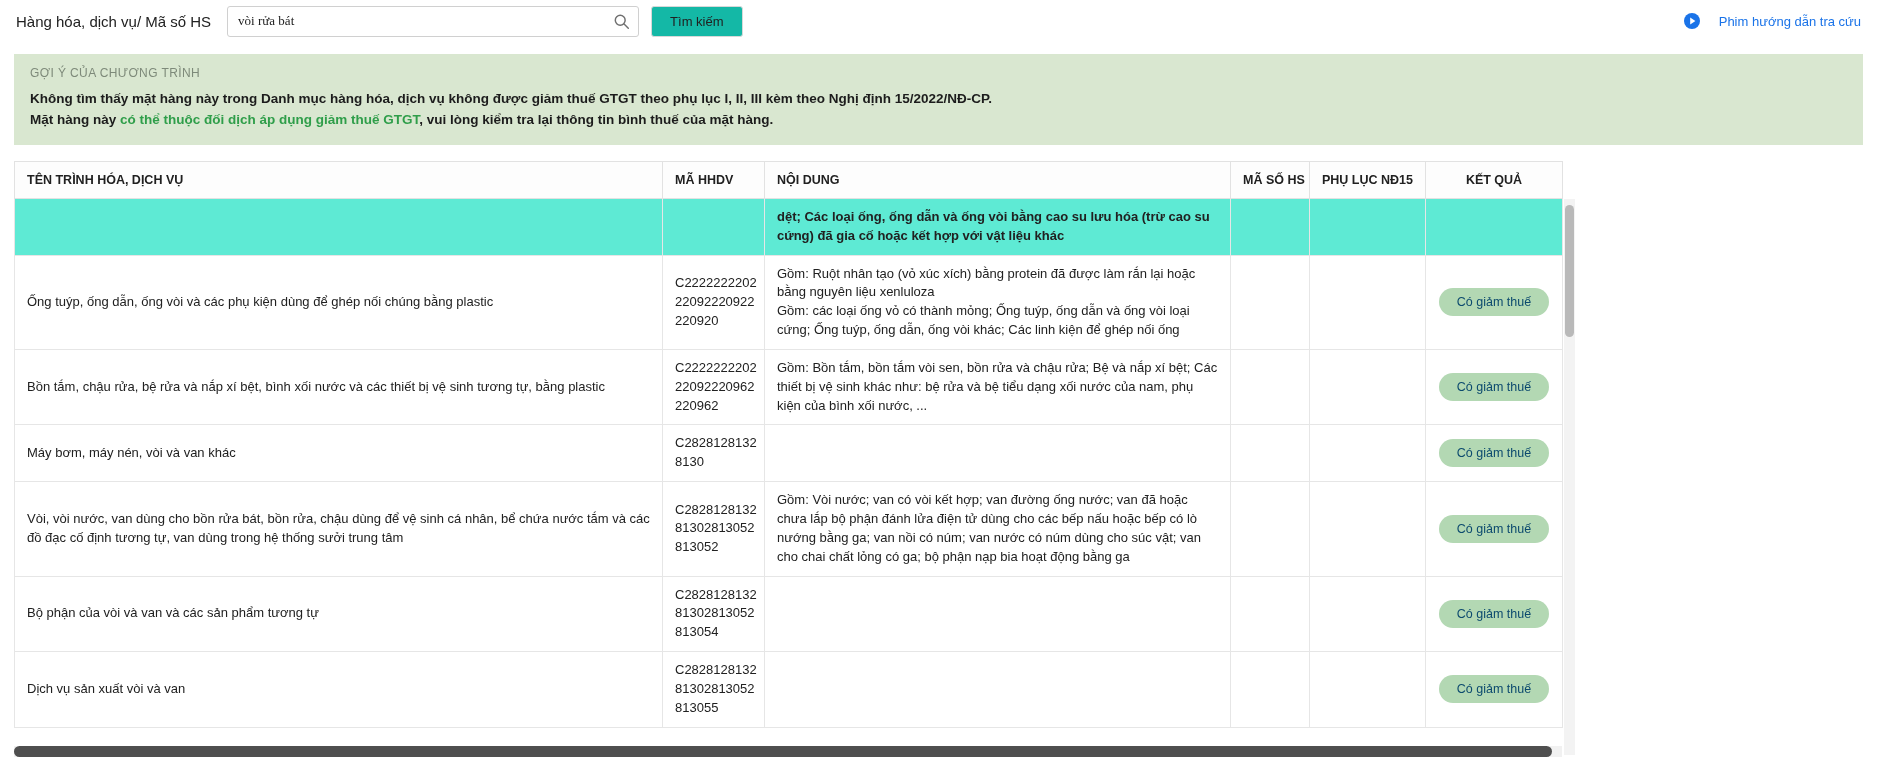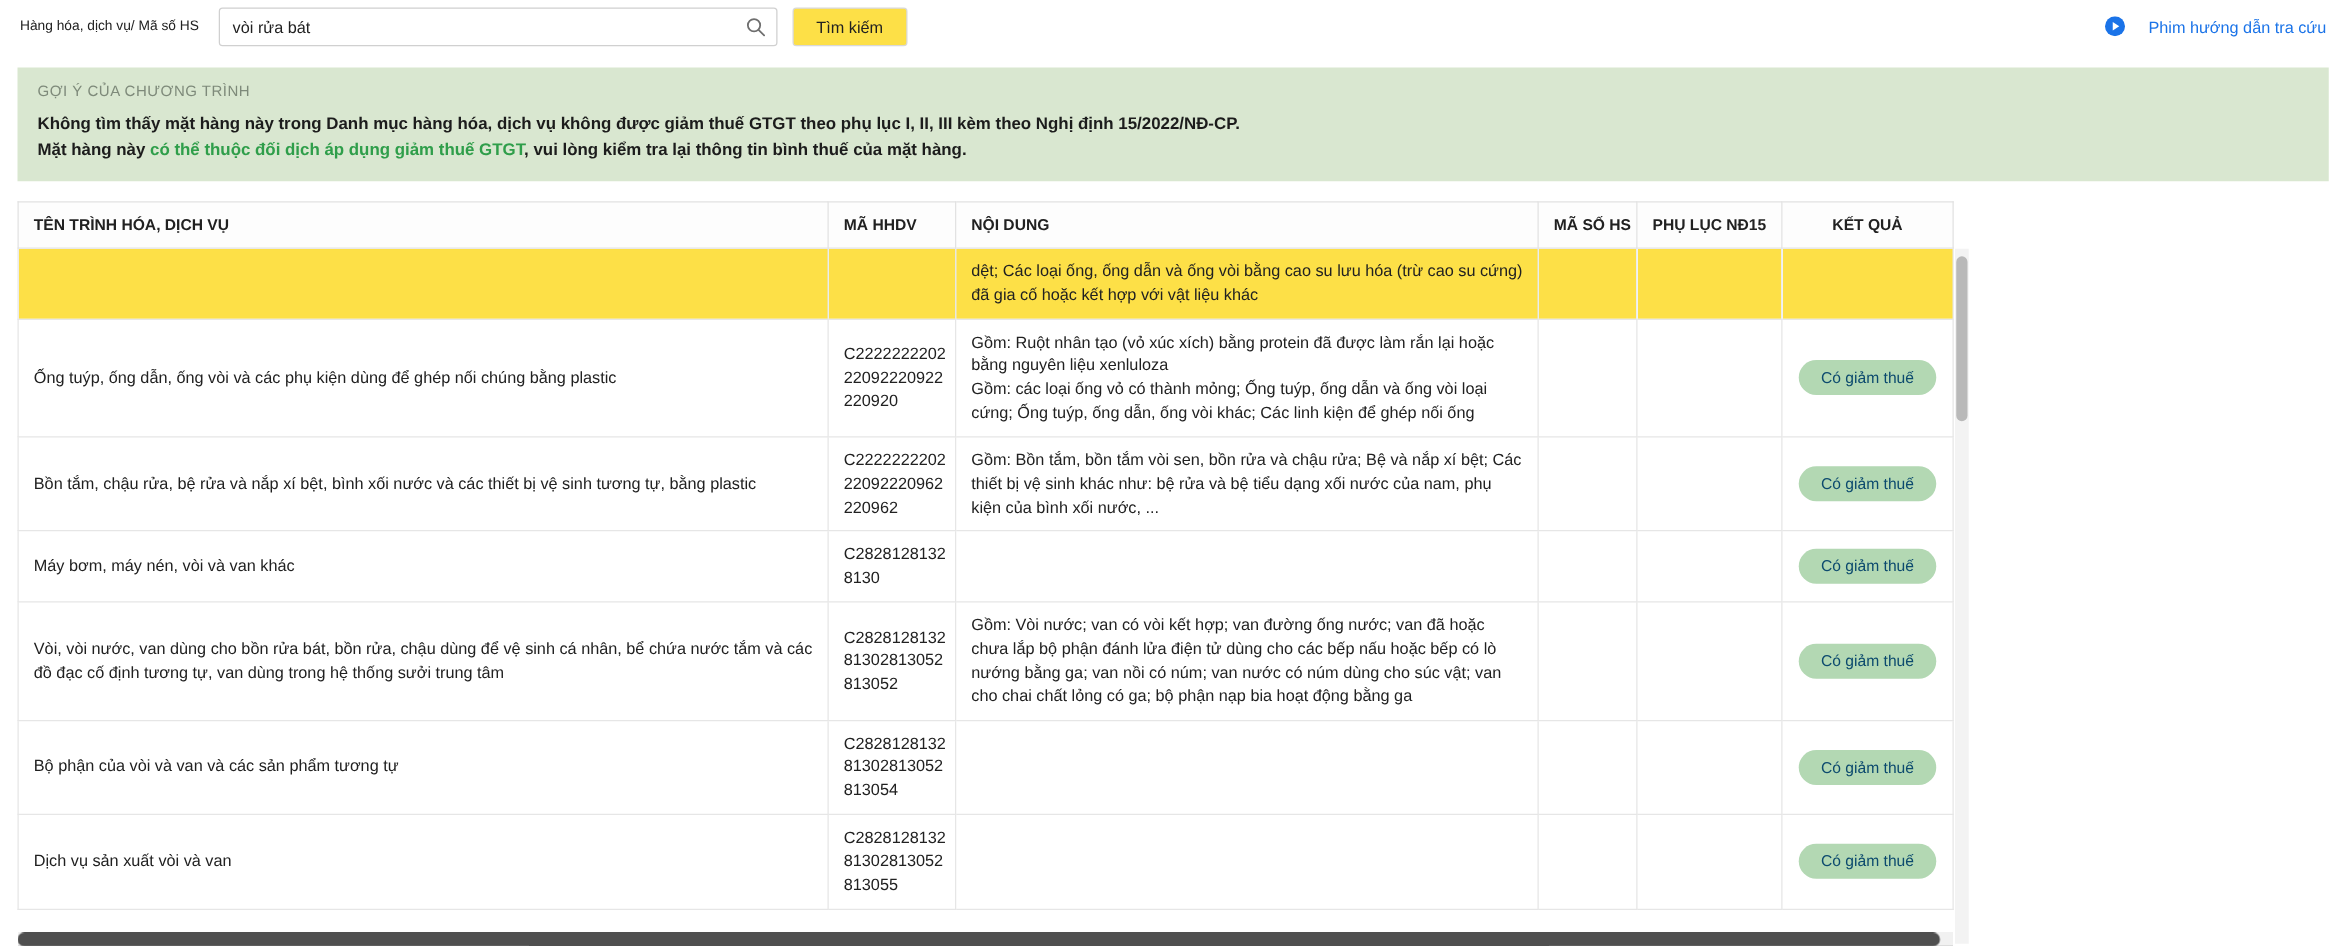--- a/index.html
+++ b/index.html
@@ -5,32 +5,32 @@
   * { box-sizing: border-box; margin: 0; padding: 0; }
   html, body { width: 1877px; height: 760px; overflow: hidden; }
   body {
     font-family: "Liberation Sans", "DejaVu Sans", sans-serif;
     background: #ffffff;
     color: #212121;
   }
 
   
   .topbar { display: flex; align-items: center; height: 42px; padding: 0 16px; background: #fff; }
-  .topbar-label { font-size: 11px; color: #212121; margin-right: 16px; white-space: nowrap; }
+  .topbar-label { font-size: 15px; color: #212121; margin-right: 16px; white-space: nowrap; }
   .search-wrap { position: relative; }
   .search-input {
-    width: 447px; height: 31px;
+    width: 412px; height: 31px;
     border: 1px solid #d0d0d0; border-radius: 3px;
     padding: 0 36px 0 10px;
-    font-size: 13px; font-family: Liberation Sans, sans-serif; color: #212121; outline: none;
+    font-size: 13px; font-family: Liberation Serif, serif; color: #212121; outline: none;
   }
   .search-icon { position: absolute; right: 9px; top: 7px; width: 17px; height: 17px; cursor: pointer; }
   .btn-search {
     margin-left: 12px; height: 31px; padding: 0 18px;
-    background: #fde047; border: 1px solid #d8d8d8; border-radius: 3px;
+    background: #14b8a6; border: 1px solid #d8d8d8; border-radius: 3px;
     font-size: 13px; font-family: inherit; color: #212121; cursor: pointer; font-weight: 500;
   }
   .guide { margin-left: auto; display: flex; align-items: flex-end; gap: 19px; color: #1a73e8; font-size: 13px; cursor: pointer; white-space: nowrap; }
   .play-icon { width: 16px; height: 16px; display: block; }
 
   
   .suggestion { margin: 12px 14px 16px 14px; background: #d9e7d0; padding: 12px 16px 14px 16px; }
   .suggestion-title { font-size: 12px; color: #7e8a7a; letter-spacing: 0.4px; margin-bottom: 9px; }
   .suggestion-line { font-size: 13.5px; font-weight: bold; line-height: 1.55; color: #1c1c1c; }
   .suggestion-highlight { color: #2f9e4a; }
@@ -50,21 +50,21 @@
     border: 1px solid #e2e2e2; white-space: nowrap;
   }
   th.center { text-align: center; }
   td {
     padding: 9px 12px; vertical-align: middle;
     border: 1px solid #e6e6e6; line-height: 1.45; color: #212121;
     overflow: hidden;
   }
   td.code-cell, td.content-cell { white-space: pre-line; }
   td.result-cell { text-align: center; }
-  tr.selected td { background: #fde047; }
+  tr.selected td { background: #5eead4; font-weight: bold; }
   .pill {
     display: inline-block; background: #b3d8b3; color: #0c4a6e;
     border-radius: 14px; padding: 5px 18px; font-size: 12.5px; cursor: pointer; white-space: nowrap;
   }
 
   
   .vscroll { position: absolute; top: 38px; right: 0; width: 11px; height: 556px; background: #f3f3f3; }
   .vscroll-thumb { position: absolute; top: 6px; left: 1px; width: 9px; height: 132px; background: #b9b9b9; border-radius: 5px; }
   .hscroll { position: fixed; left: 14px; bottom: 3px; width: 1548px; height: 11px; background: #f1f1f1; z-index: 5; }
   .hscroll-thumb { position: absolute; left: 0; top: 0; height: 11px; width: 1538px; background: #4f4f4f; border-radius: 6px; }

